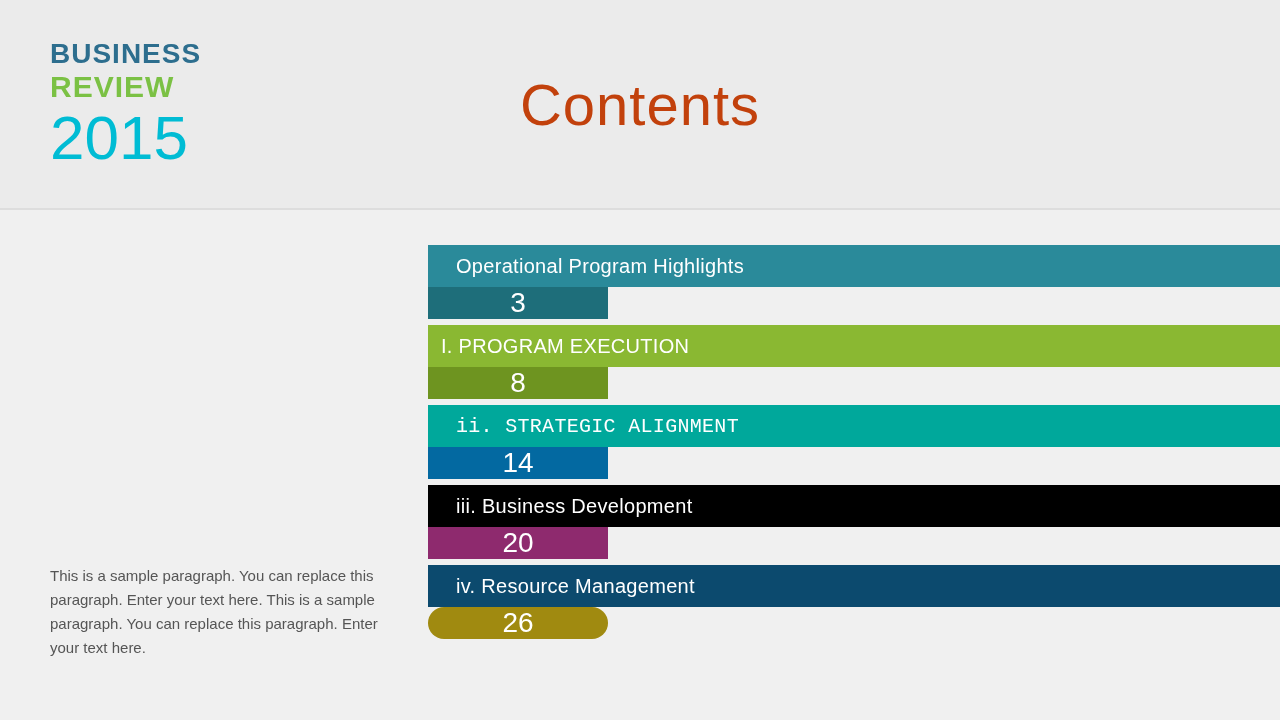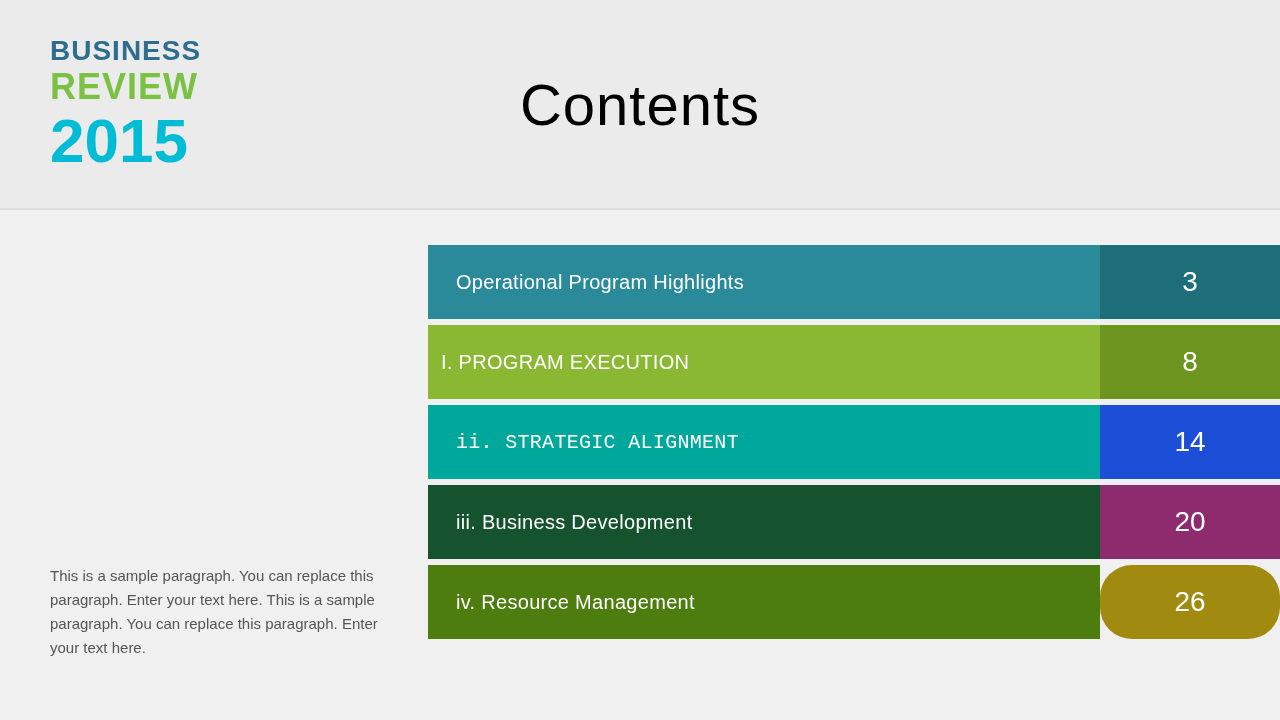--- a/index.html
+++ b/index.html
@@ -29,41 +29,41 @@
     }
 
     .brand-business {
       font-size: 28px;
       font-weight: 900;
       color: #2d6e8e;
       letter-spacing: 1px;
     }
 
     .brand-review {
-      font-size: 36px;
+      font-size: 30px;
       font-weight: 700;
       color: #7bc144;
       letter-spacing: 1px;
     }
 
     .brand-year {
       font-size: 62px;
-      font-weight: 700;
+      font-weight: 400;
       color: #00bcd4;
       line-height: 1;
       margin-top: 4px;
     }
 
     .header-title {
       position: absolute;
       left: 50%;
       transform: translateX(-50%);
       font-size: 58px;
       font-weight: 300;
-      color: #000000;
+      color: #c2410c;
       letter-spacing: 1px;
     }
 
     
     .main {
       display: flex;
       height: 510px;
       padding: 30px 0 30px 0;
     }
 
@@ -88,20 +88,21 @@
       display: flex;
       flex-direction: column;
       gap: 0;
       padding-top: 5px;
     }
 
     .toc-row {
       display: flex;
       height: 74px;
       margin-bottom: 6px;
+      flex-direction: column;
     }
 
     .toc-label {
       flex: 1;
       display: flex;
       align-items: center;
       padding: 0 28px;
       color: #fff;
       font-size: 20px;
       font-weight: 500;
@@ -119,26 +120,26 @@
     }
 
     
     .row-teal .toc-label { background: #2a8a9a; }
     .row-teal .toc-number { background: #1e6e7a; }
 
     .row-green .toc-label { background: #8ab832; padding-left: 13px; }
     .row-green .toc-number { background: #6e9420; }
 
     .row-cyan .toc-label { background: #00a89b; font-family: Liberation Mono, monospace; }
-    .row-cyan .toc-number { background: #1d4ed8; }
+    .row-cyan .toc-number { background: #0369a1; }
 
-    .row-purple .toc-label { background: #14532d; }
+    .row-purple .toc-label { background: #000000; }
     .row-purple .toc-number { background: #8e2a6e; }
 
-    .row-yellow .toc-label { background: #4d7c0f; }
+    .row-yellow .toc-label { background: #0c4a6e; }
     .row-yellow .toc-number { background: #a08a10; border-radius: 32px; }
   </style>
 </head>
 <body>
 
 <div class="header">
   <div class="branding">
     <span class="brand-business">BUSINESS</span>
     <span class="brand-review">REVIEW</span>
     <span class="brand-year">2015</span>

